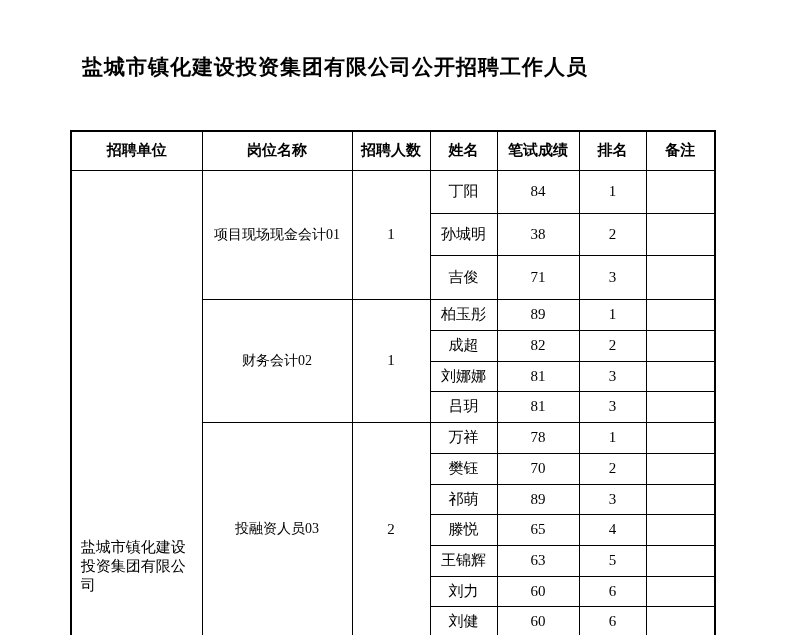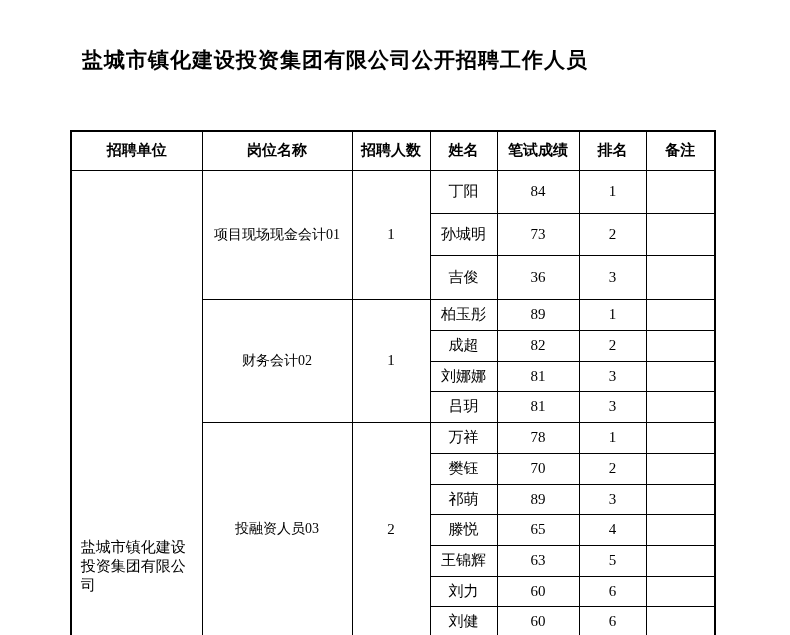--- a/index.html
+++ b/index.html
@@ -11,21 +11,21 @@
     position: relative;
     width: 790px;
     height: 635px;
     background: #ffffff;
     overflow: hidden;
     font-family: "Liberation Serif", "DejaVu Serif", serif;
     color: #000000;
   }
   .doc-title {
     position: absolute;
-    top: 46px;
+    top: 53px;
     left: 0;
     width: 670px;
     text-align: center;
     font-weight: bold;
     font-size: 21px;
     line-height: 29px;
     letter-spacing: 1px;
     color: #000000;
   }
   table.tbl {
@@ -111,27 +111,27 @@
       </td>
       <td class="pos-cell" rowspan="3">项目现场现金会计01</td>
       <td class="num-cell" rowspan="3">1</td>
       <td>丁阳</td>
       <td class="score-cell">84</td>
       <td class="rank-cell">1</td>
       <td></td>
     </tr>
     <tr class="h42">
       <td>孙城明</td>
-      <td class="score-cell">73</td>
+      <td class="score-cell">38</td>
       <td class="rank-cell">2</td>
       <td></td>
     </tr>
     <tr class="h44">
       <td>吉俊</td>
-      <td class="score-cell">36</td>
+      <td class="score-cell">71</td>
       <td class="rank-cell">3</td>
       <td></td>
     </tr>
 
     <tr class="h31">
       <td class="pos-cell" rowspan="4">财务会计02</td>
       <td class="num-cell" rowspan="4">1</td>
       <td>柏玉彤</td>
       <td class="score-cell">89</td>
       <td class="rank-cell">1</td>

